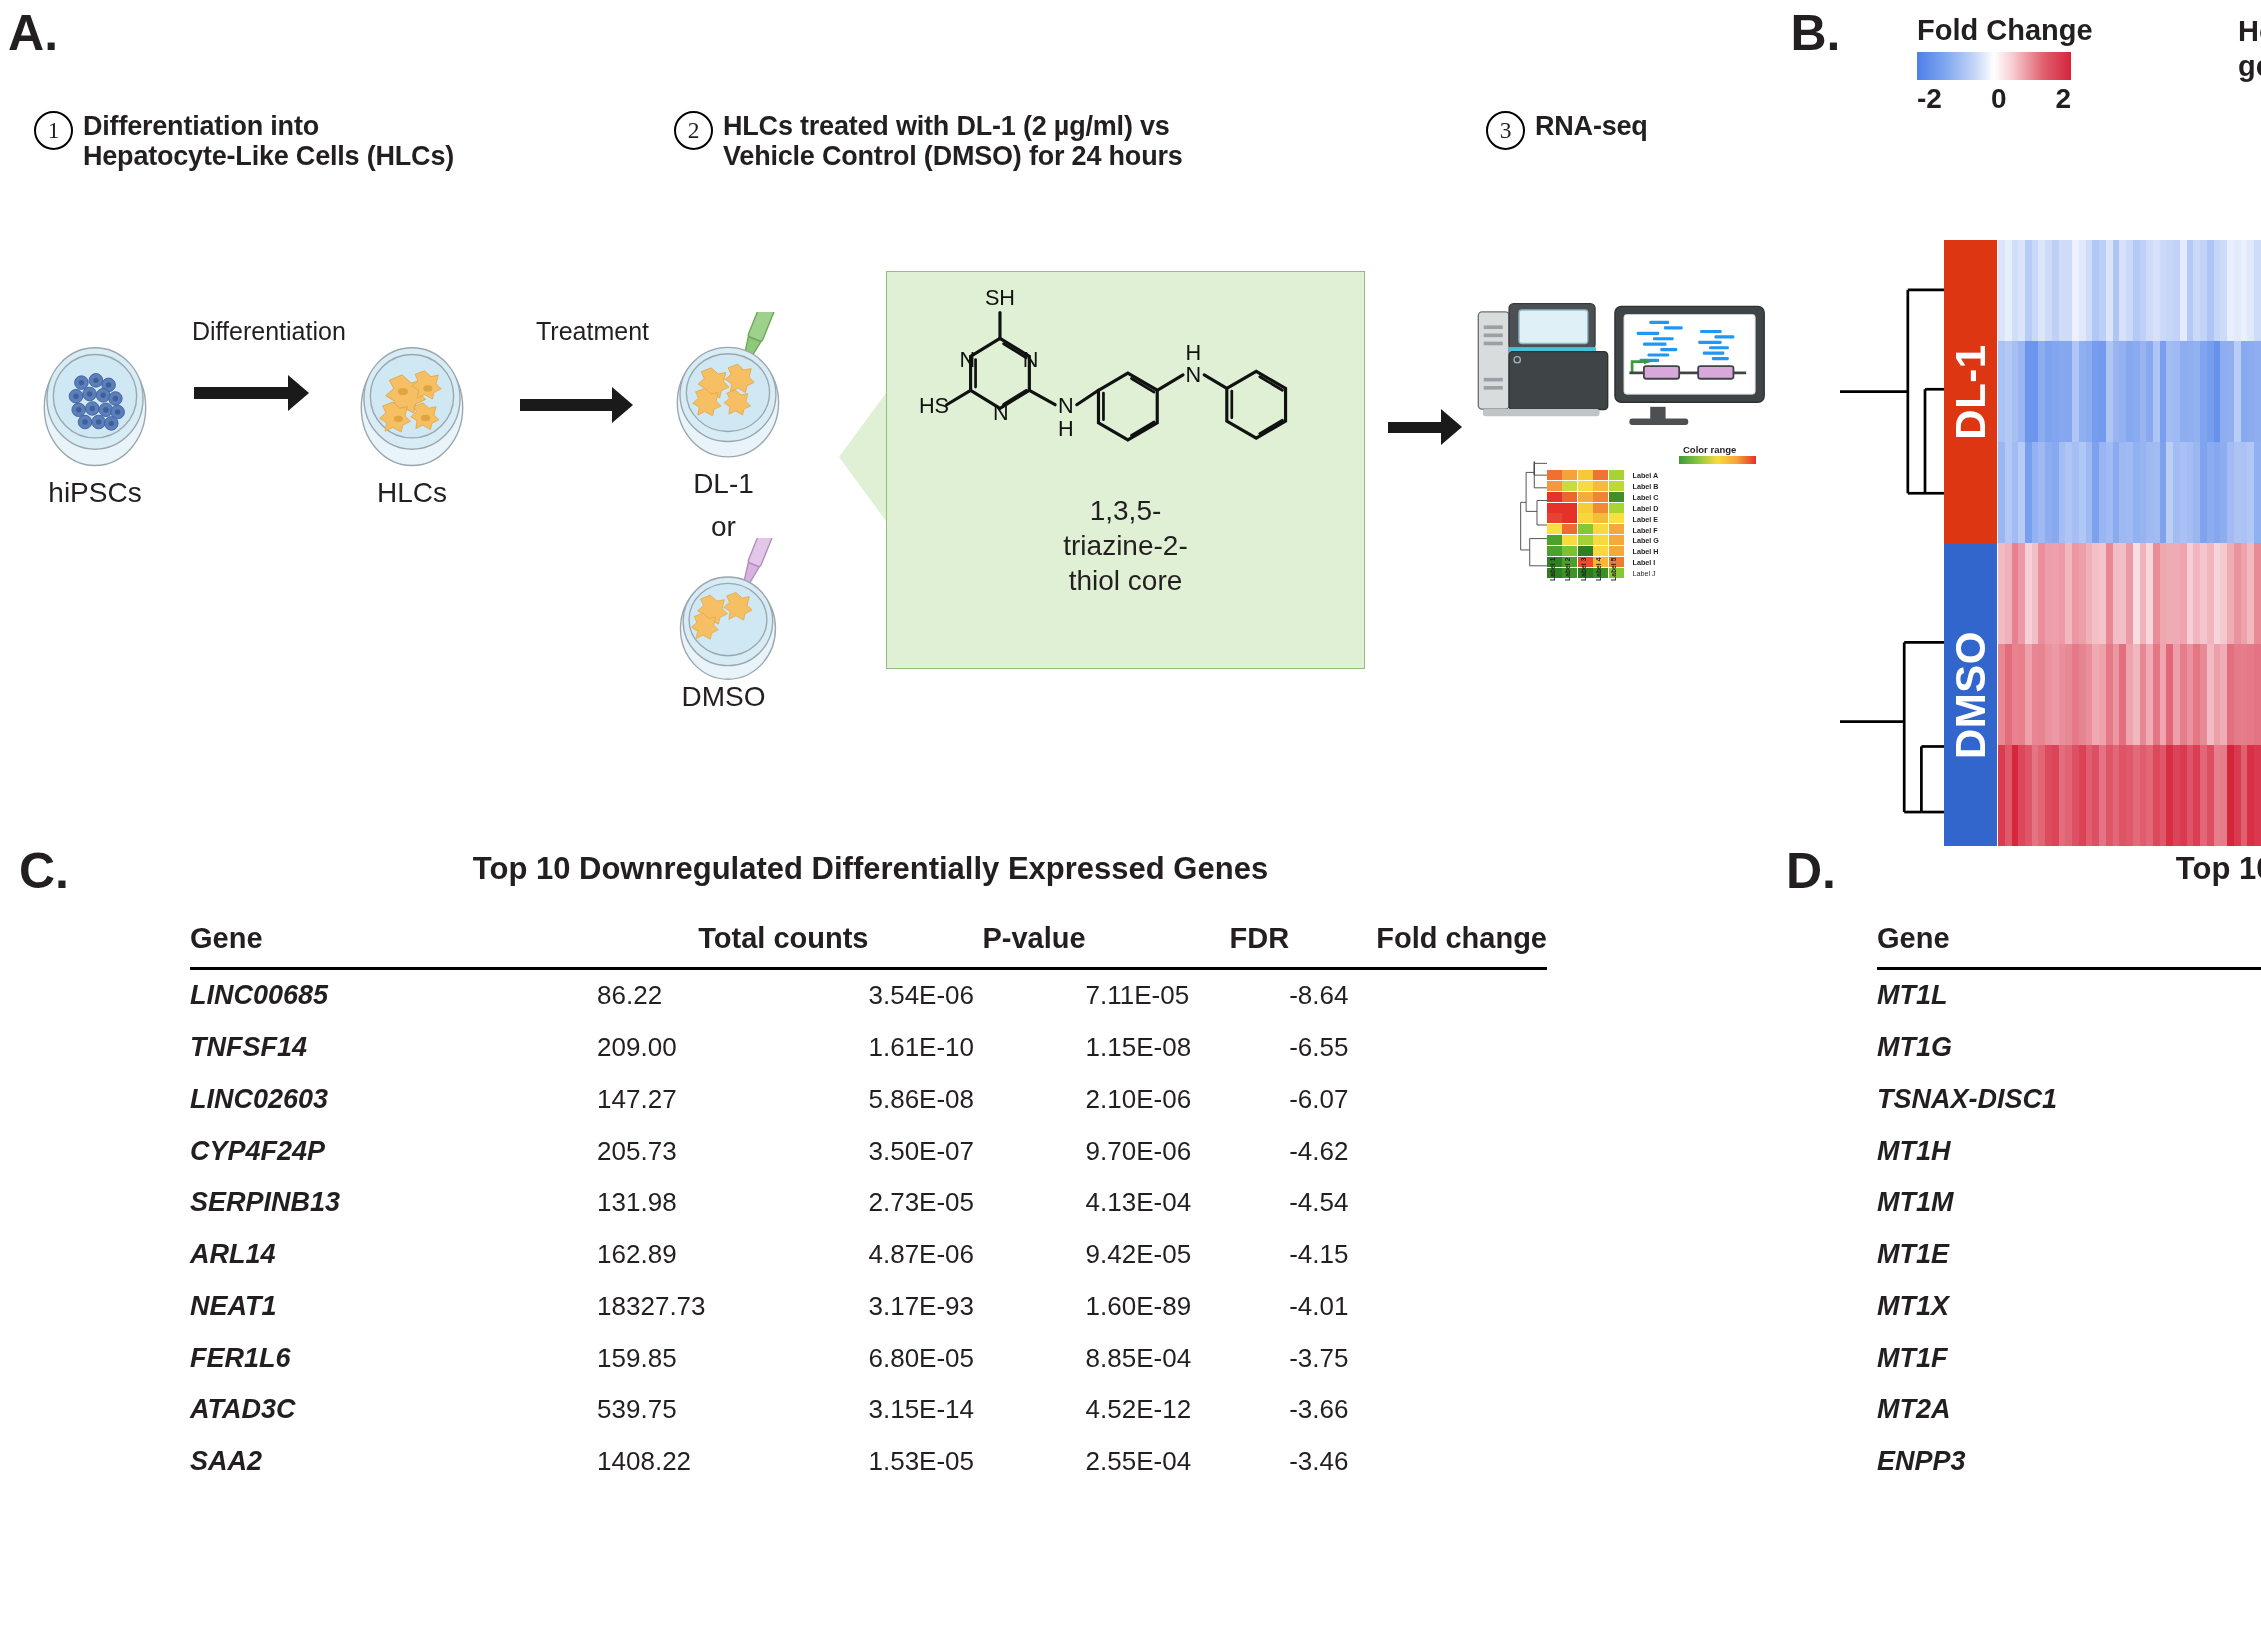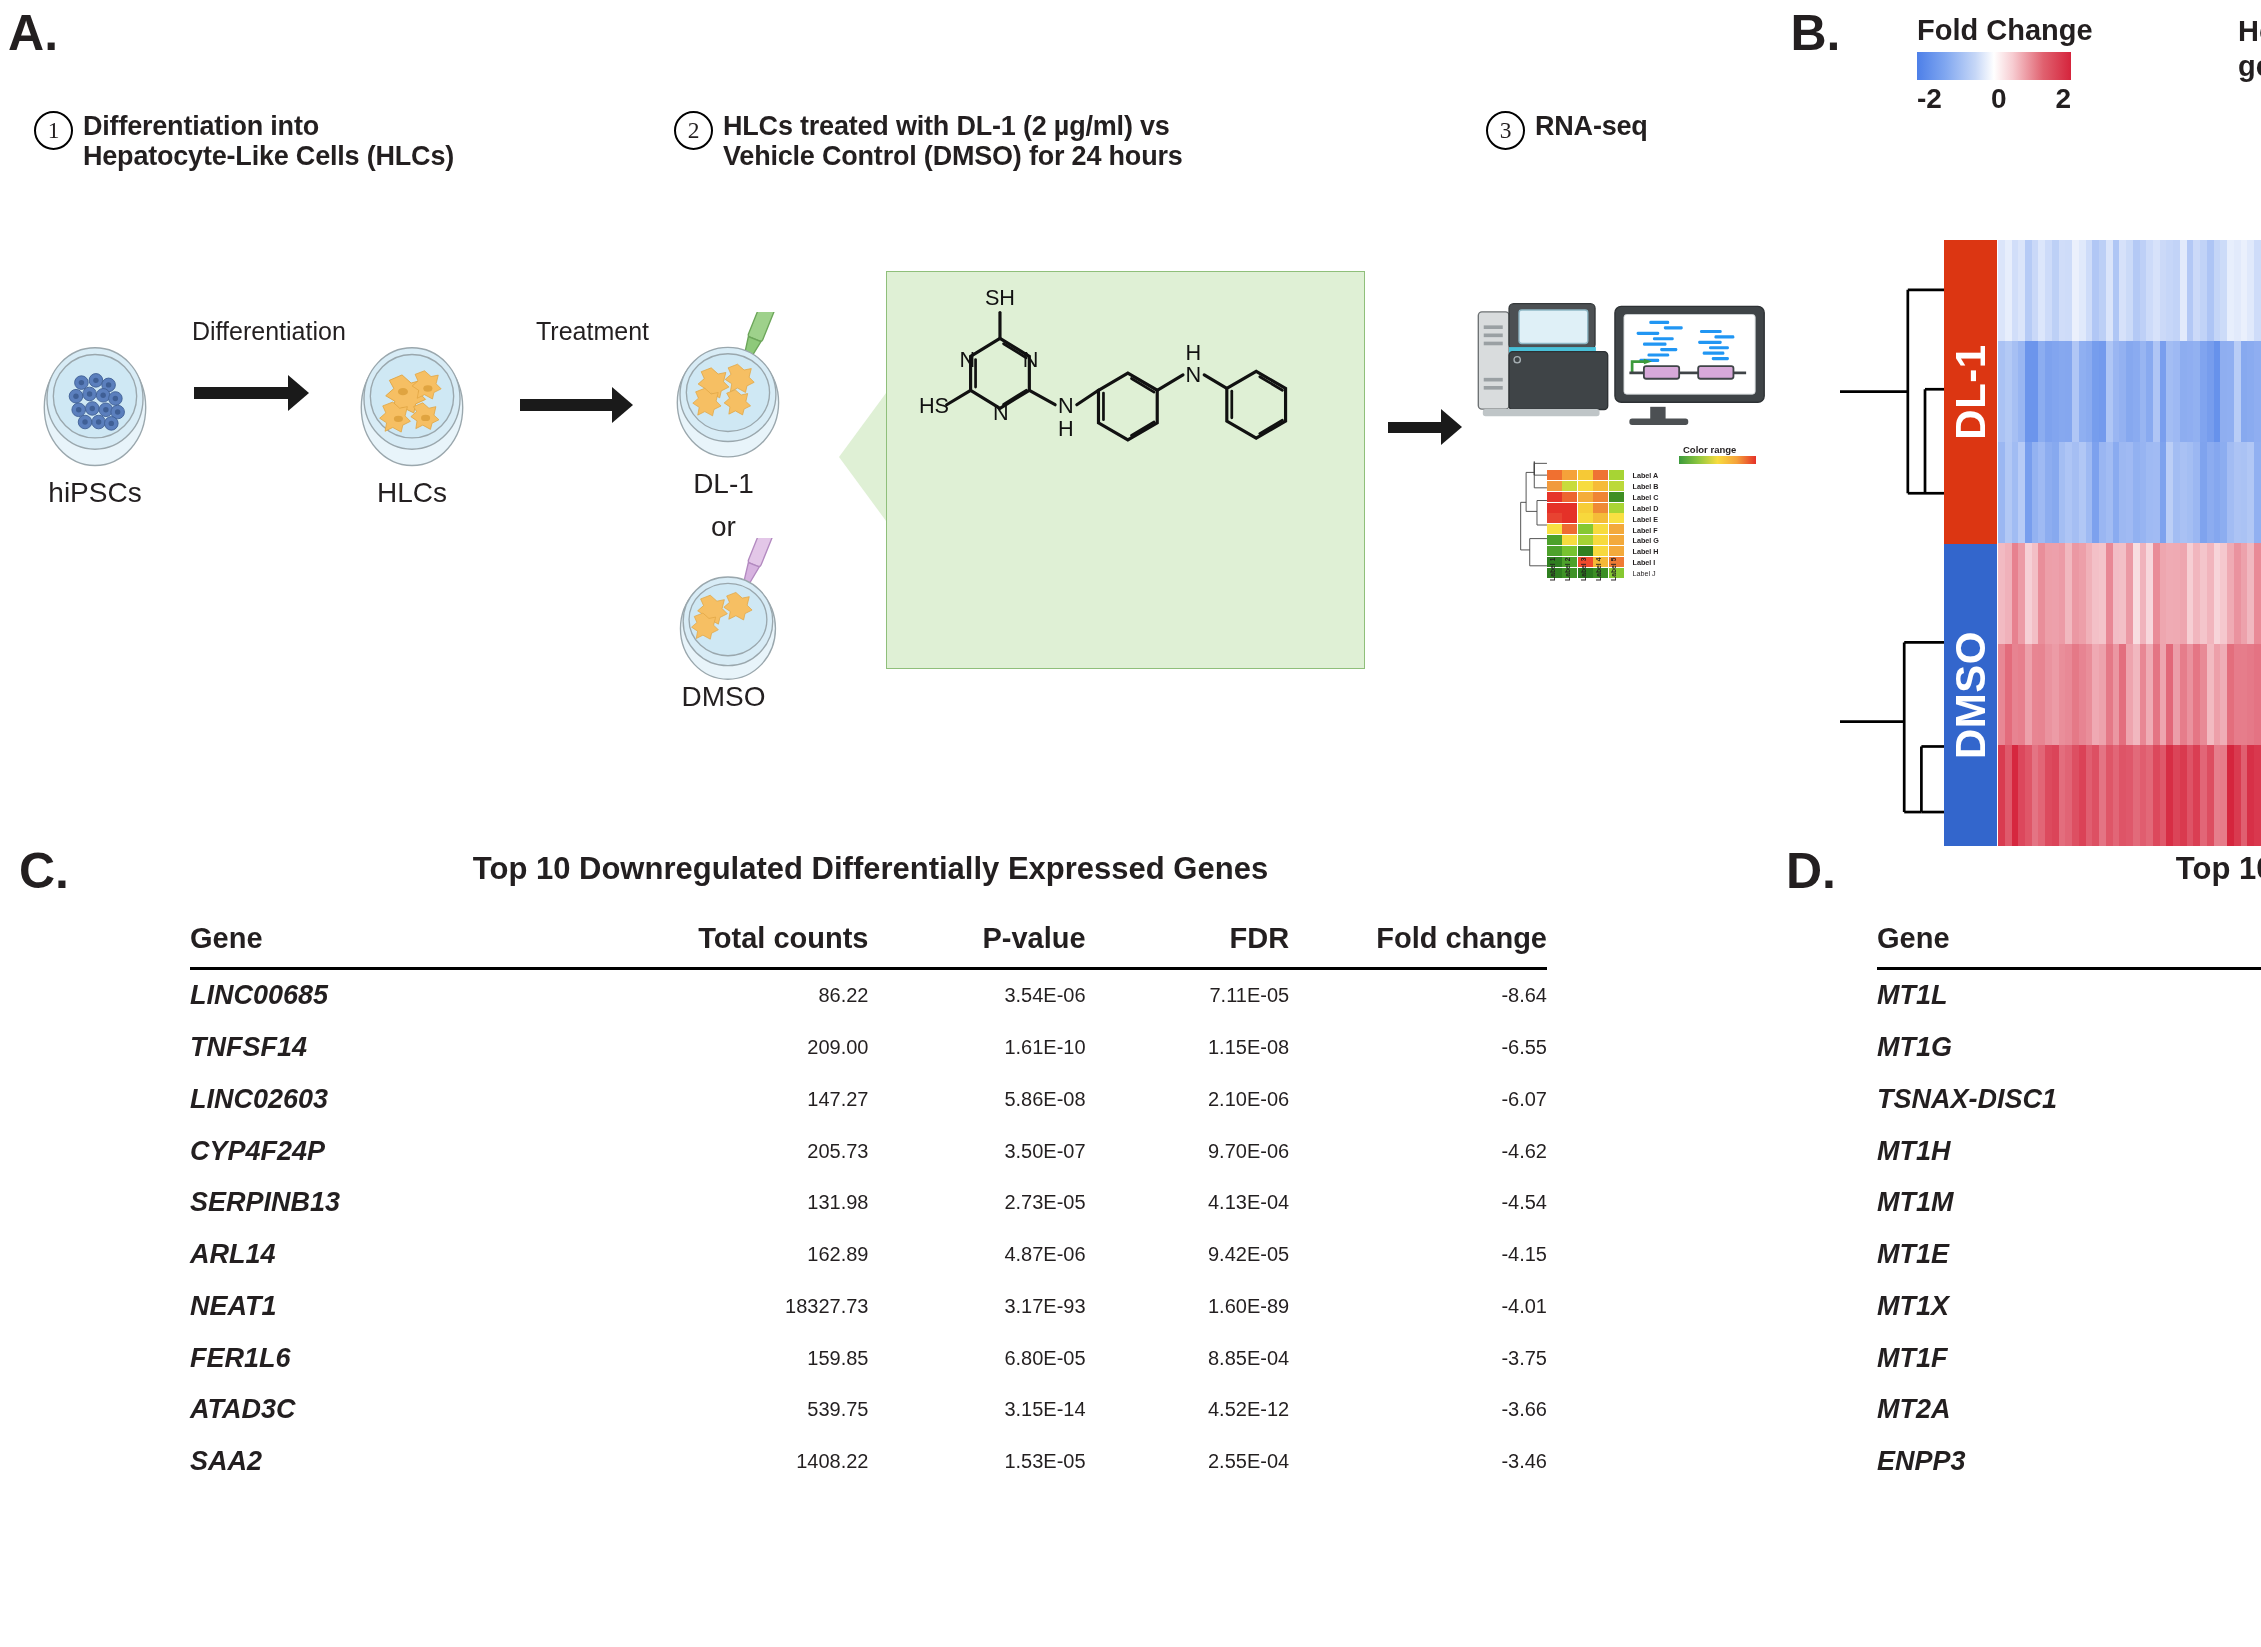--- a/index.html
+++ b/index.html
@@ -30,21 +30,21 @@
   .fc-bar{width:154px;height:28px;background:linear-gradient(to right,#4d7fe8 0%,#7fa6f0 18%,#c6d7f7 38%,#ffffff 50%,#f7cdd2 62%,#e0616f 82%,#d5243c 100%);}
   .fc-ticks{display:flex;width:154px;font-size:28px;font-weight:bold;justify-content:space-between;margin-top:2.7px;}
   .hm-title{font-size:29px;font-weight:bold;line-height:1.22;white-space:pre-line;}
   .grp-band{display:flex;align-items:center;justify-content:center;}
   .grp-band span{transform:rotate(-90deg);color:#fff;font-size:42px;font-weight:bold;white-space:nowrap;letter-spacing:0.5px;}
   
   .tbl-title{font-size:31px;font-weight:bold;text-align:center;}
   table.gt{border-collapse:collapse;width:100%;}
   table.gt th{font-size:29px;font-weight:bold;padding:0 0 11.8px 0;text-align:right;white-space:nowrap;}
   table.gt th.gene,table.gt td.gene{text-align:left;}
-  table.gt td{font-size:20px;padding:10.4px 0;text-align:right;white-space:nowrap;}
+  table.gt td{font-size:26px;padding:10.4px 0;text-align:left;white-space:nowrap;}
   table.gt td.gene{font-style:italic;font-weight:bold;font-size:27px;}
   table.gt thead tr{border-bottom:3.2px solid #000;}
 </style>
 </head>
 <body>
 
 <div class="abs" id="panelA">
 
   <div class="abs panel-letter" style="left:8.1px;top:8.1px;">A.</div>
 
@@ -212,20 +212,23 @@
         <text x="104" y="300">HS</text>
         <text x="178" y="198">N</text>
         <text x="318" y="198">N</text>
         <text x="252" y="315">N</text>
         <text x="396" y="300">N</text>
         <text x="396" y="352">H</text>
         <text x="678" y="232">N</text>
         <text x="678" y="182">H</text>
       </g>
     </svg>
+    <div class="chemlabel" style="margin-top:3.6px;">1,3,5-
+triazine-2-
+thiol core</div>
   </div>
 
   <div class="abs arrow-shaft" style="left:1388px;top:398px;width:54px;">
     <div class="arrow-head"></div>
   </div>
 
   <div class="abs" style="left:1470px;top:253px;width:317px;height:190px;">
     <svg viewBox="0 0 700 420" width="317" height="190">
       <rect x="18" y="130" width="68" height="215" rx="8" fill="#d9dcdd" stroke="#6d7173" stroke-width="3"></rect>
       <rect x="30" y="160" width="42" height="8" fill="#9aa0a3"></rect>

